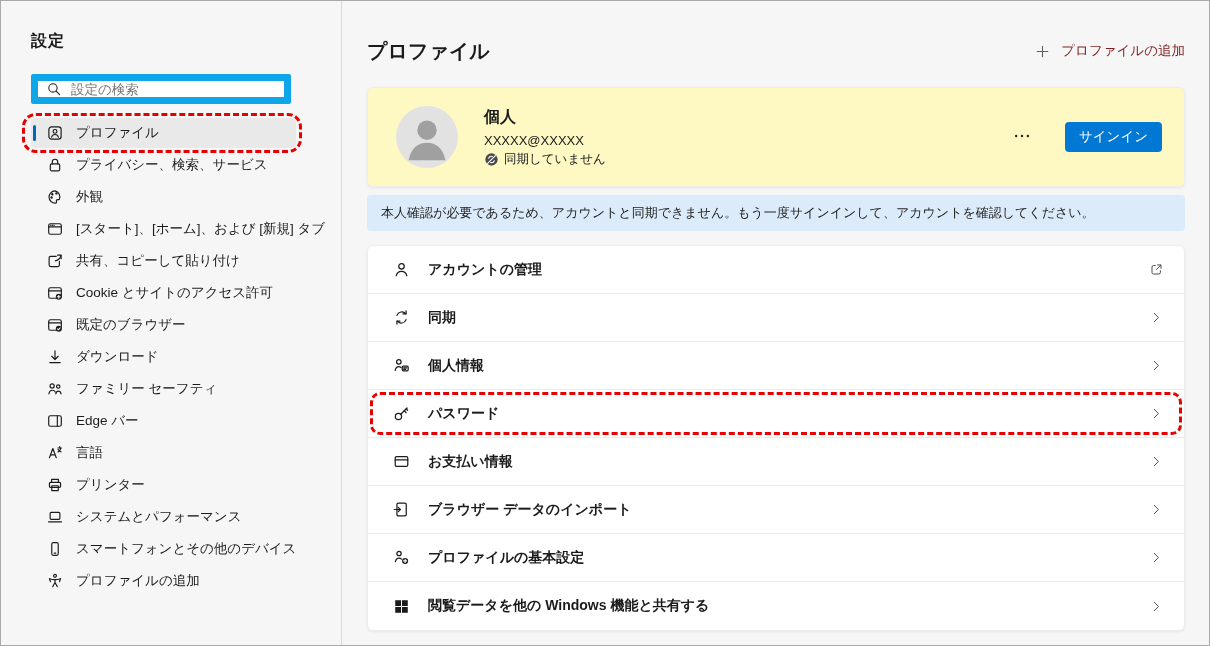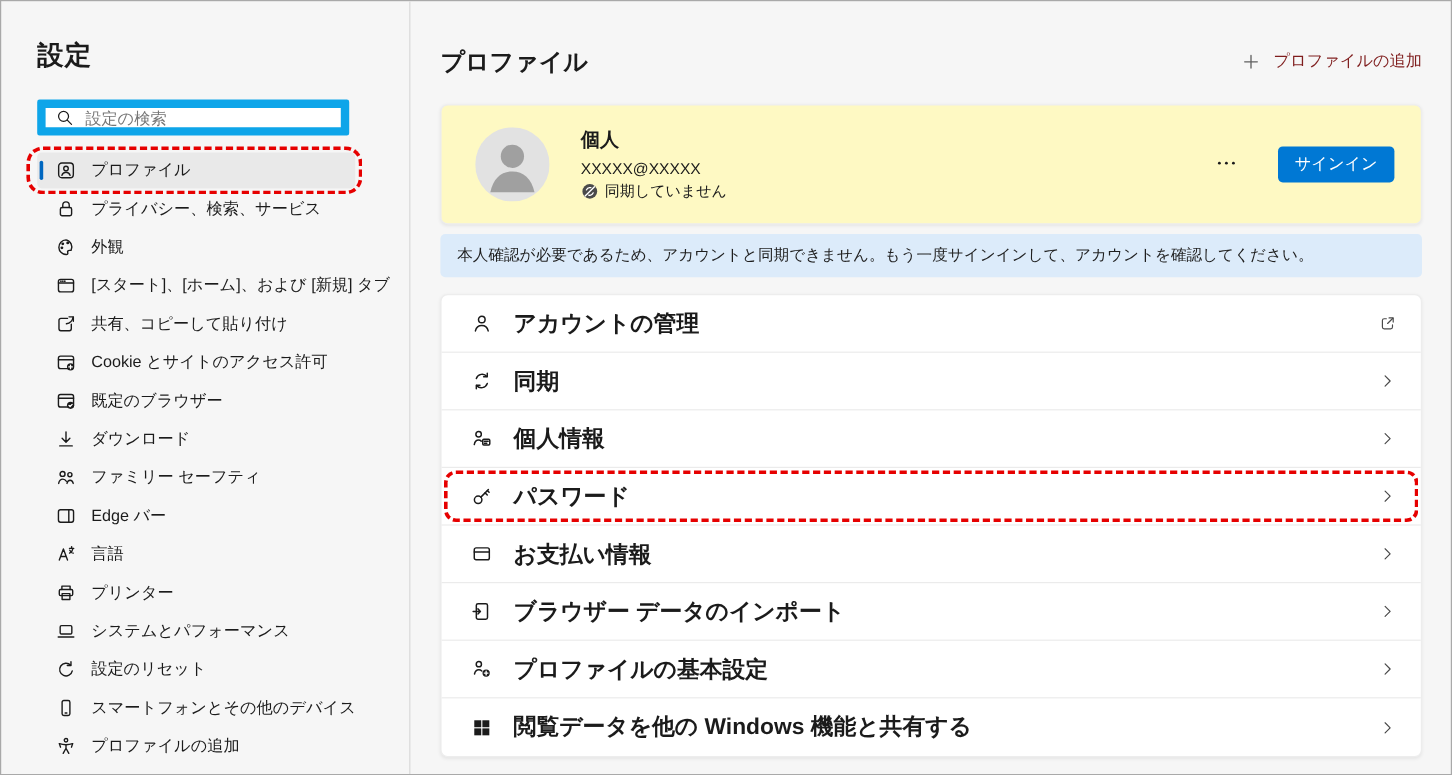--- a/index.html
+++ b/index.html
@@ -9,21 +9,21 @@
     background:#f6f6f6;
     border:1px solid #a9a9a9;
     display:flex;
     overflow:hidden;
     color:#1b1b1b;
   }
   svg.ic { stroke:#1b1b1b; fill:none; stroke-width:1.3; stroke-linecap:round; stroke-linejoin:round; display:block; }
 
   
   .sidebar { width:341px; flex:none; border-right:1px solid #d9d9d9; padding:30px 0 0 30px; }
-  .sidebar h1 { font-size:22px; font-weight:bold; letter-spacing:1px; }
+  .sidebar h1 { font-size:16px; font-weight:bold; letter-spacing:1px; }
   .searchbox {
     margin-top:22px; width:260px; height:30px; background:#fff;
     border:7px solid #0ea5e9; border-radius:2px;
     display:flex; align-items:center; padding:0 8px; gap:9px;
   }
   .searchbox input {
     border:none; outline:none; flex:1; font-size:13.5px; background:transparent;
     font-family:inherit; color:#1b1b1b;
   }
   .searchbox input::placeholder { color:#767676; }
@@ -83,21 +83,21 @@
   .settings-list {
     margin-top:14px; background:#fff; border:1px solid #ededed;
     border-radius:6px; box-shadow:0 1px 3px rgba(0,0,0,0.07); overflow:visible;
   }
   .row {
     position:relative; height:48px; display:flex; align-items:center;
     padding:0 20px 0 24px; border-bottom:1px solid #ebebeb; cursor:pointer;
   }
   .row:last-child { border-bottom:none; }
   .row .rico { width:19px; height:19px; flex:none; margin-right:17px; }
-  .row .lbl { font-size:19px; font-weight:600; }
+  .row .lbl { font-size:14px; font-weight:600; }
   .row .trail { margin-left:auto; width:15px; height:15px; }
   .row .trail svg { width:15px; height:15px; stroke:#494949; }
   .row .annotation { left:2px; right:2px; top:2px; bottom:2px; border-radius:10px; }
 </style>
 </head>
 <body>
 
 <div class="sidebar">
   <h1>設定</h1>
 
@@ -232,29 +232,20 @@
         <span class="lbl">プリンター</span>
       </div>
       <div class="nav-item">
         <span class="nico">
           <svg class="ic " viewBox="0 0 20 20">
             <rect x="4.6" y="4.8" width="10.8" height="7.8" rx="1.2"></rect>
             <path d="M2.8 15.4h14.4"></path>
           </svg>
         </span>
         <span class="lbl">システムとパフォーマンス</span>
-      </div>
-      <div class="nav-item">
-        <span class="nico">
-          <svg class="ic " viewBox="0 0 20 20">
-            <path d="M15.8 11.2a5.9 5.9 0 1 1-1.6-5.4"></path>
-            <path d="M14.6 2.8v3.4h-3.4"></path>
-          </svg>
-        </span>
-        <span class="lbl">設定のリセット</span>
       </div>
       <div class="nav-item">
         <span class="nico">
           <svg class="ic " viewBox="0 0 20 20">
             <rect x="6.4" y="3" width="7.2" height="14" rx="1.6"></rect>
             <path d="M9.2 14.6h1.6"></path>
           </svg>
         </span>
         <span class="lbl">スマートフォンとその他のデバイス</span>
       </div>

